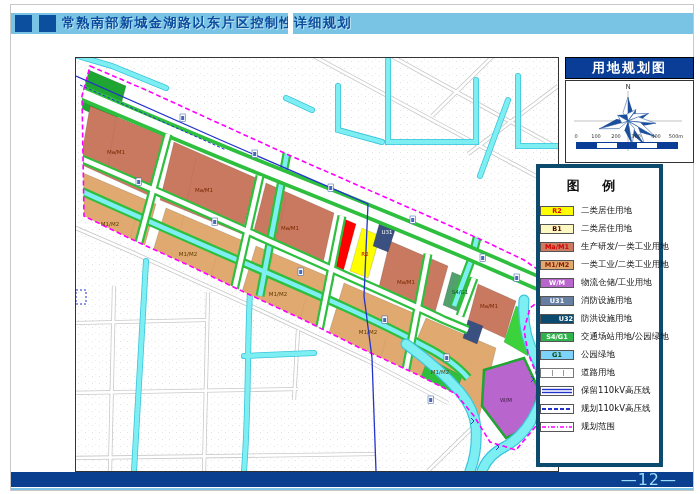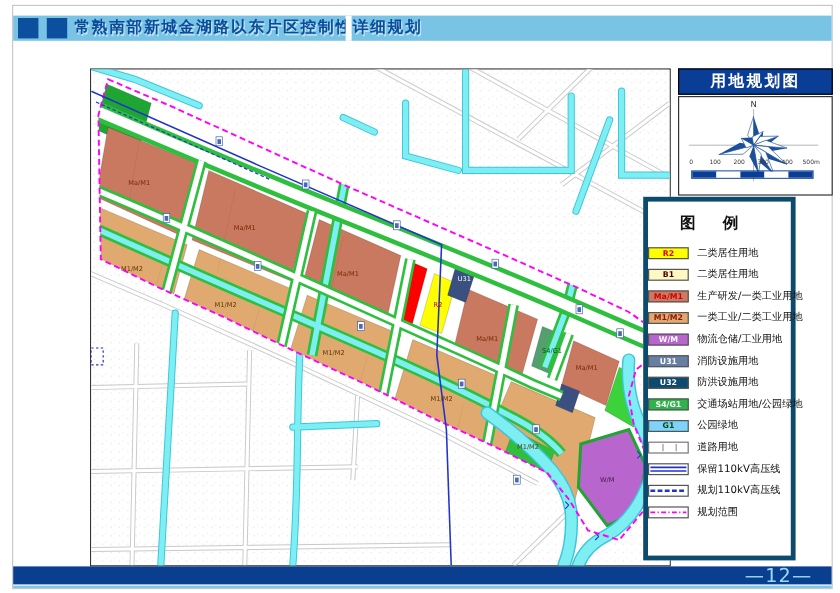--- a/index.html
+++ b/index.html
@@ -348,21 +348,21 @@
           </span>
           <span class="legend-label">物流仓储/工业用地</span>
         </div>
         <div class="legend-row">
           <span class="sw" style="background: rgb(102, 127, 163);">
             <span class="code" style="color: rgb(255, 255, 255);">U31</span>
           </span>
           <span class="legend-label">消防设施用地</span>
         </div>
         <div class="legend-row">
-          <span class="sw" style="background: #0c4a6e;">
+          <span class="sw" style="background: #0c4a6e; justify-content: flex-end;">
             <span class="code" style="color: rgb(255, 255, 255);">U32</span>
           </span>
           <span class="legend-label">防洪设施用地</span>
         </div>
         <div class="legend-row">
           <span class="sw" style="background: rgb(47, 180, 75);">
             <span class="code" style="color: rgb(255, 255, 255);">S4/G1</span>
           </span>
           <span class="legend-label">交通场站用地/公园绿地</span>
         </div>

